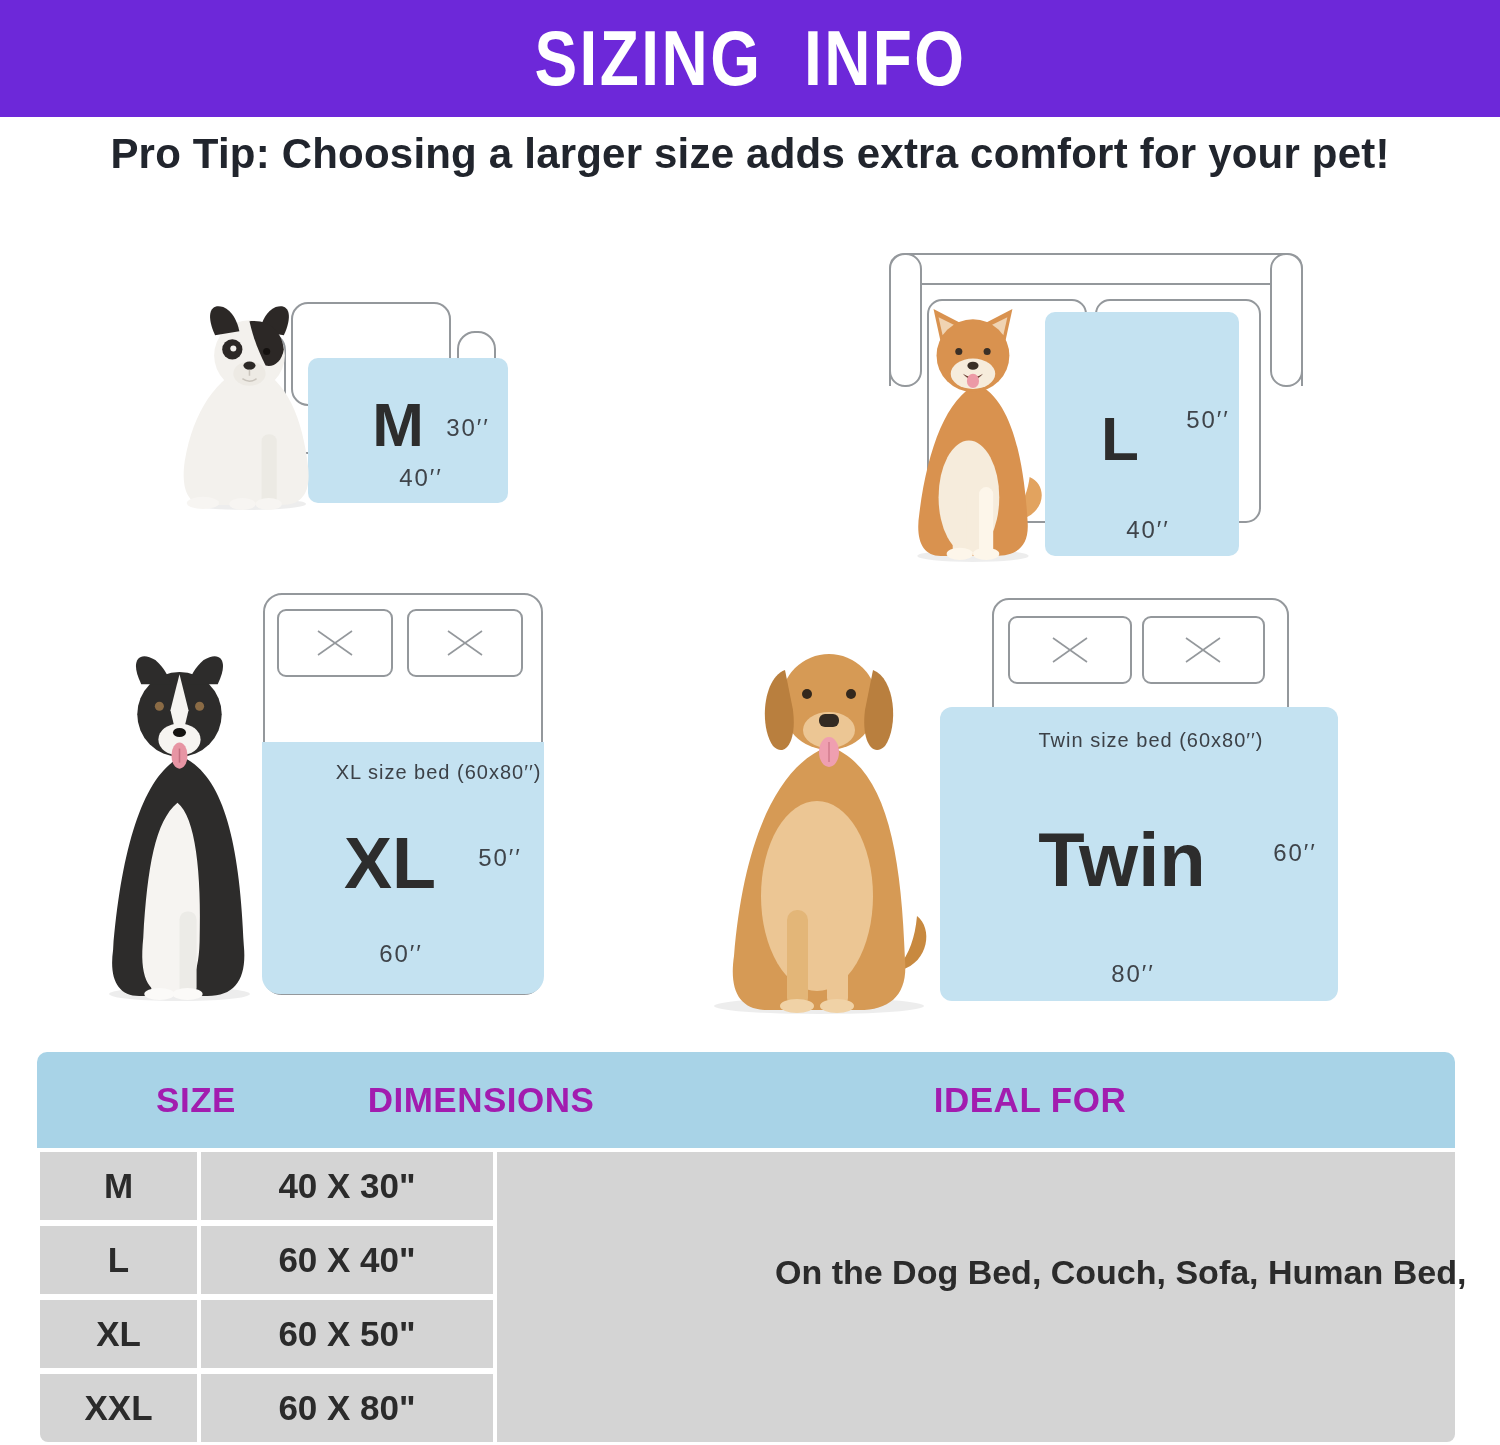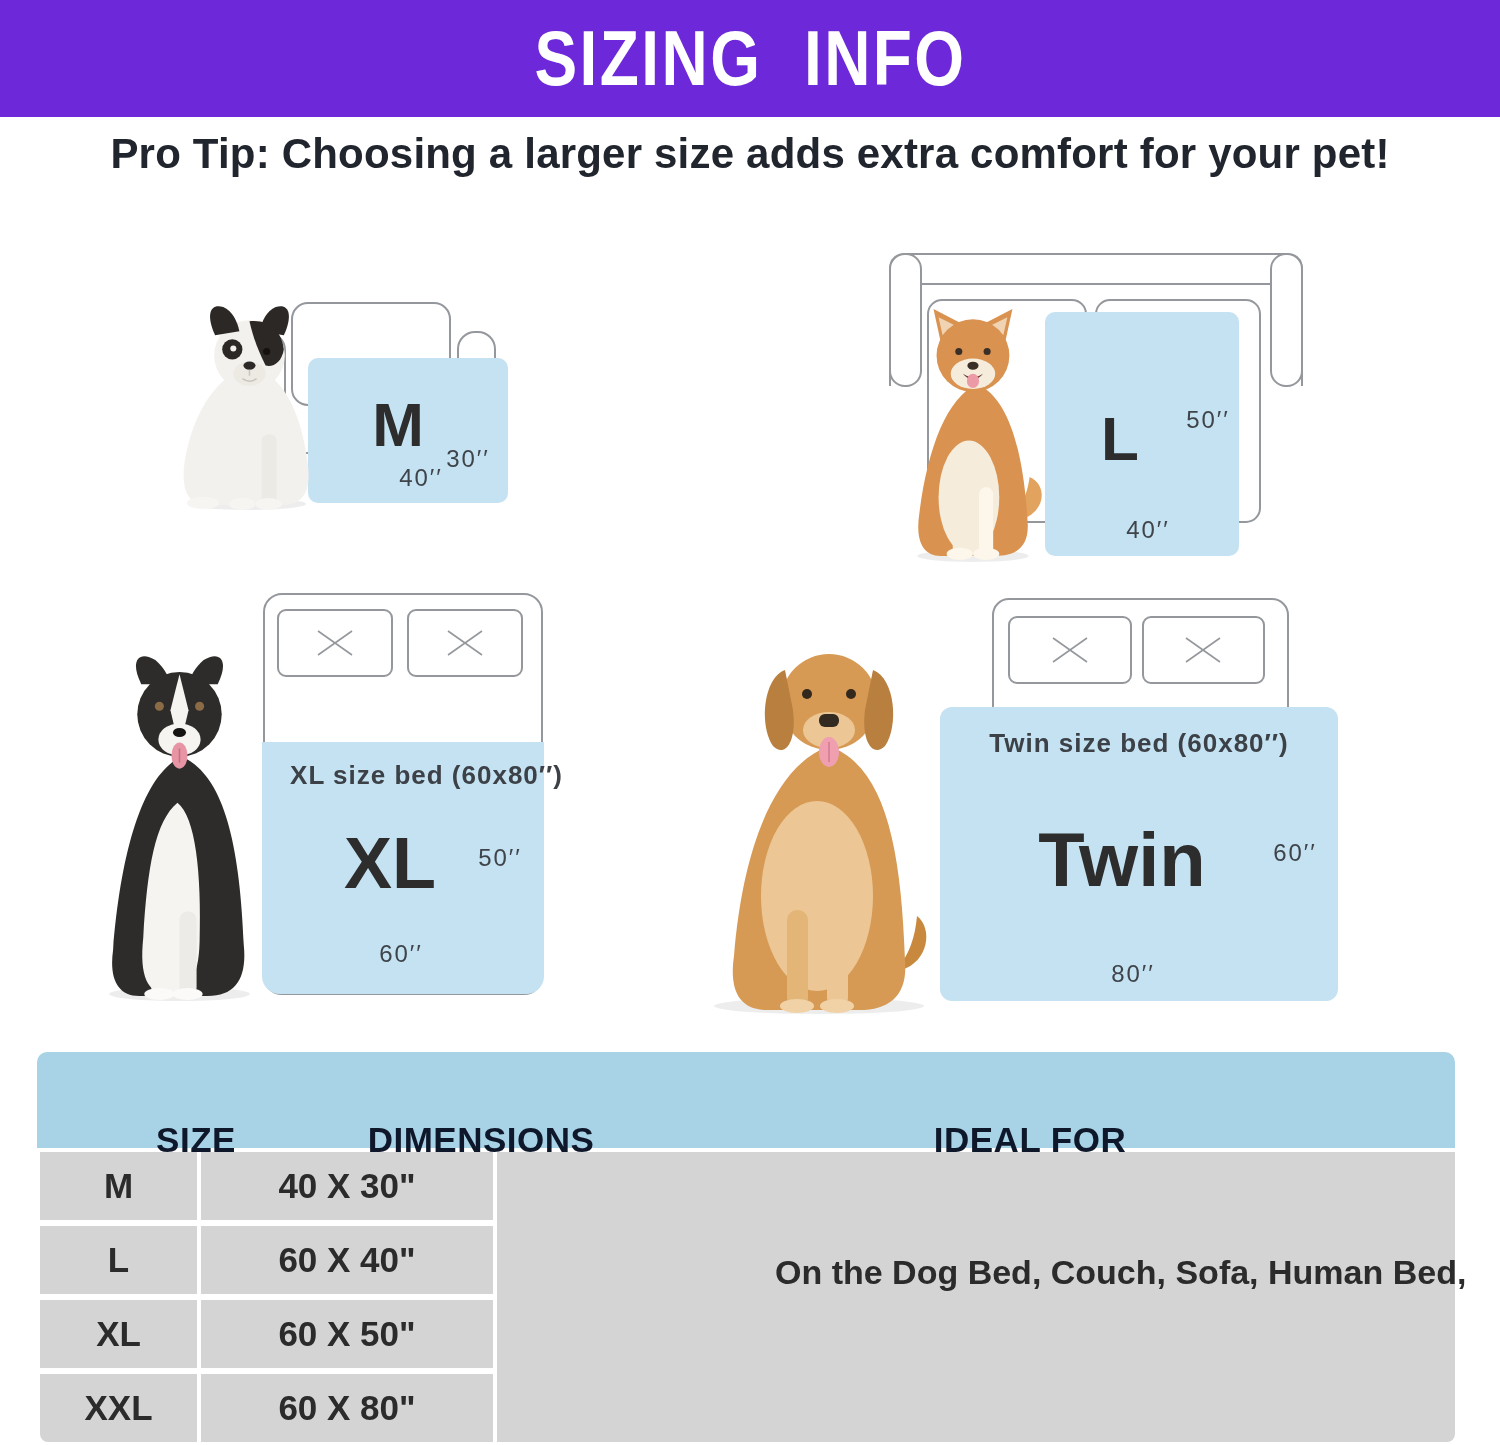--- a/index.html
+++ b/index.html
@@ -18,27 +18,27 @@
 
   
   .lineart{stroke:#94989c;stroke-width:2;fill:#ffffff;}
   .lineart-nofill{stroke:#94989c;stroke-width:2;fill:none;}
   .xmark{stroke:#94989c;stroke-width:1.6;}
 
   
   .blanket{background:#c4e2f1;}
   .size-letter{font-weight:800;color:#2d2d2d;white-space:nowrap;line-height:1;}
   .dim-label{font-weight:400;color:#3f444a;letter-spacing:2px;white-space:nowrap;font-size:24px;line-height:1;}
-  .bed-label{font-weight:700;color:#3c4147;font-size:26px;letter-spacing:1px;white-space:nowrap;line-height:1;}
+  .bed-label{font-weight:400;color:#3c4147;font-size:20px;letter-spacing:1px;white-space:nowrap;line-height:1;margin-left:12px;}
   .ctr{transform:translateX(-50%);}
 
   
   .tbl{left:37px;top:1052px;width:1418px;height:390px;}
   .tbl-header{left:0;top:0;width:1418px;height:96px;background:#a8d3e7;border-radius:10px 10px 0 0;}
-  .tbl-header-label{top:30px;font-size:35px;font-weight:700;color:#0f172a;letter-spacing:0.5px;line-height:1;margin-top:40px;}
+  .tbl-header-label{top:30px;font-size:35px;font-weight:700;color:#a21caf;letter-spacing:0.5px;line-height:1;}
   .cell{background:#d4d4d4;display:flex;align-items:center;justify-content:center;
         font-size:35px;font-weight:700;color:#2b2b2b;}
   .ideal-block{left:460px;top:100px;width:958px;height:290px;background:#d4d4d4;border-radius:0 0 8px 0;}
   .ideal-text{left:278px;top:95px;font-size:34px;font-weight:700;color:#2b2b2b;line-height:51px;white-space:nowrap;}
 </style>
 </head>
 <body>
 
 <div class="canvas">
 
@@ -50,21 +50,21 @@
   <div>
     <svg class="abs" style="left:238px;top:295px;" width="270" height="195" viewBox="0 0 270 195">
       <rect class="lineart" x="54" y="8" width="158" height="102" rx="16"></rect>
       <rect class="lineart" x="10" y="38" width="37" height="98" rx="17"></rect>
       <rect class="lineart" x="28" y="132" width="18" height="44" rx="4"></rect>
       <line class="lineart-nofill" x1="46" y1="158" x2="76" y2="158"></line>
       <rect class="lineart" x="220" y="37" width="37" height="72" rx="17"></rect>
     </svg>
     <div class="abs blanket" style="left:308px;top:358px;width:200px;height:145px;border-radius:10px;"></div>
     <div class="abs size-letter ctr" style="left:398px;top:394px;font-size:62px;">M</div>
-    <div class="abs dim-label ctr" style="left:468px;top:416px;margin-top:31px;">30′′</div>
+    <div class="abs dim-label ctr" style="left:468px;top:416px;">30′′</div>
     <div class="abs dim-label ctr" style="left:421px;top:466px;">40′′</div>
     <svg class="abs" style="left:168px;top:303px;" width="168" height="207" viewBox="0 0 165 205">
       <ellipse cx="78" cy="199" rx="58" ry="6" fill="rgba(0,0,0,0.07)"></ellipse>
       <path d="M36 200 C18 200 12 182 16 156 C24 108 48 72 80 62 C116 72 132 112 138 162 C141 188 132 200 112 200 Z" fill="#f3f1ed"></path>
       <rect x="66" y="130" width="15" height="72" rx="7" fill="#f3f1ed"></rect>
       <rect x="92" y="130" width="15" height="72" rx="7" fill="#eceae4"></rect>
       <ellipse cx="73" cy="199" rx="13" ry="6" fill="#f7f5f2"></ellipse>
       <ellipse cx="99" cy="199" rx="13" ry="6" fill="#f7f5f2"></ellipse>
       <ellipse cx="34" cy="198" rx="16" ry="6" fill="#f7f5f2"></ellipse>
       <circle cx="80" cy="52" r="35" fill="#f3f1ed"></circle>

